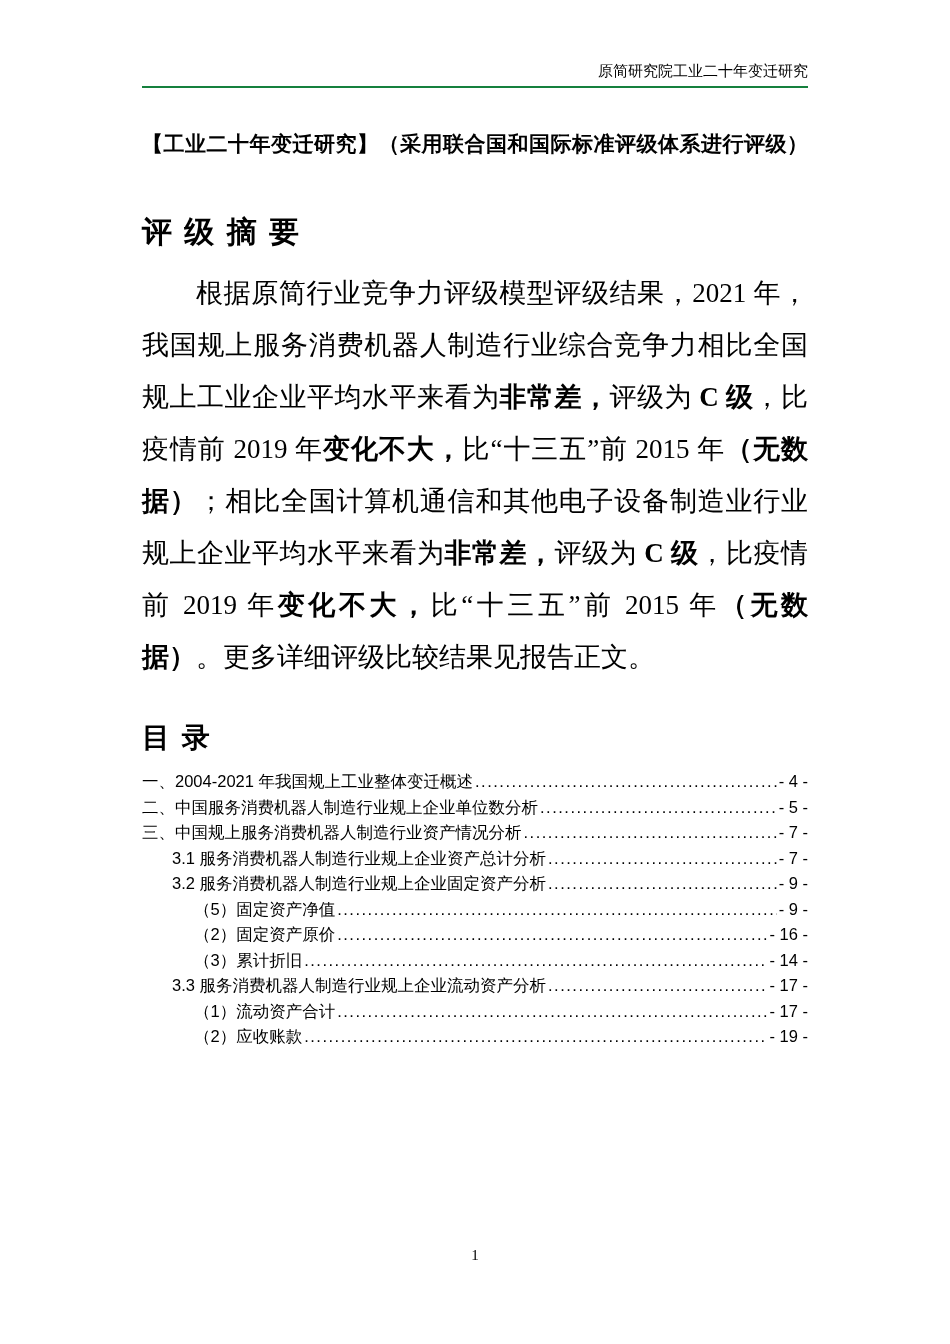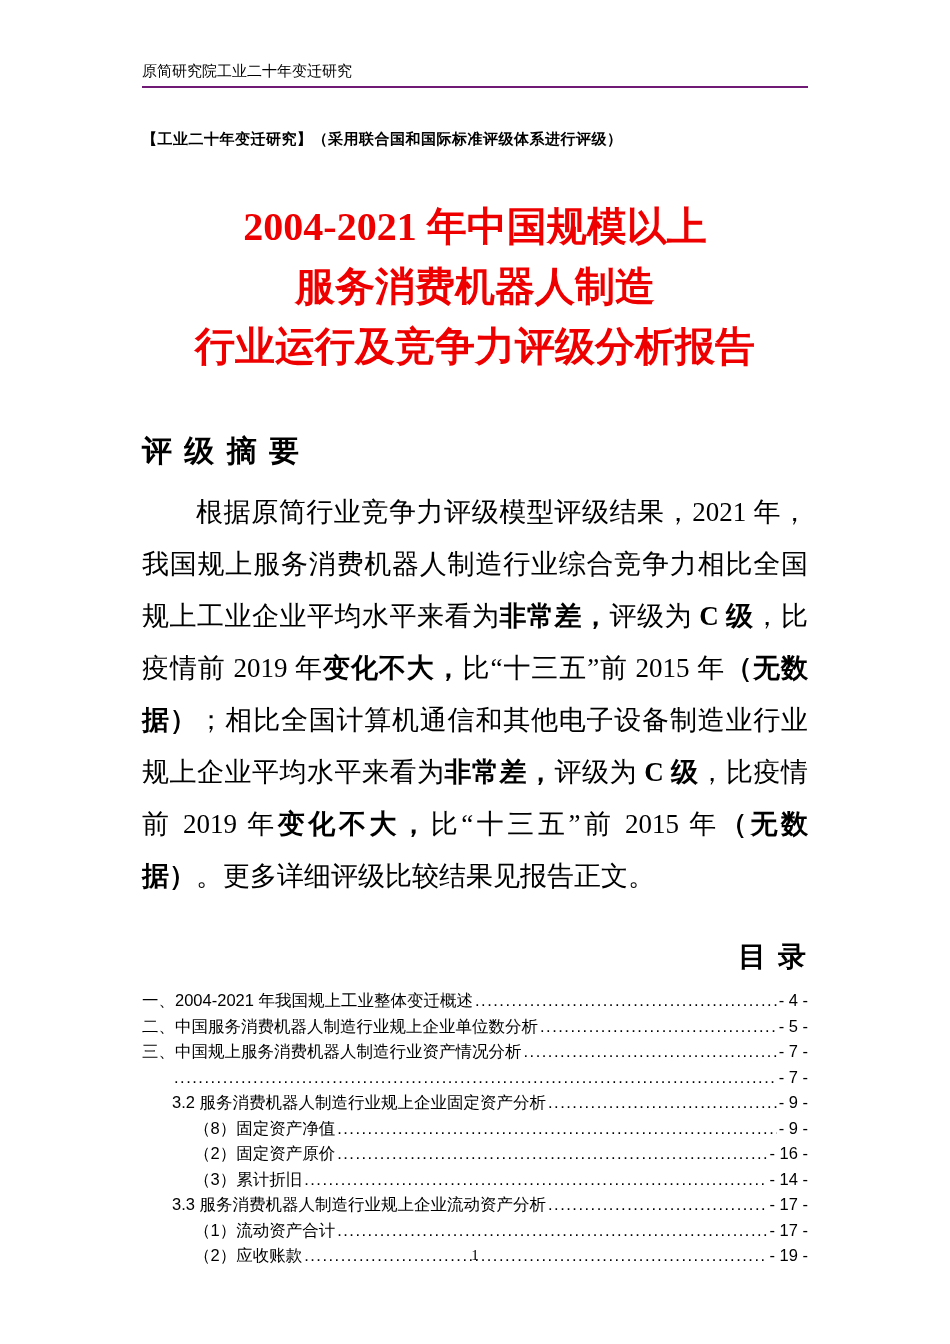--- a/index.html
+++ b/index.html
@@ -13,34 +13,34 @@
     font-family: "Liberation Serif", "DejaVu Serif", serif;
     overflow: hidden;
   }
   .content {
     width: 666px;
     margin: 0 auto;
   }
   
   .doc-header {
     display: flex;
-    justify-content: flex-start;
+    justify-content: flex-end;
     align-items: flex-end;
     padding-top: 62px;
     padding-bottom: 6px;
-    border-bottom: 2px solid #701a75;
+    border-bottom: 2px solid #15803d;
     font-family: "Liberation Sans", "DejaVu Sans", sans-serif;
     font-size: 15px;
     line-height: 18px;
   }
   
   .subtitle {
     margin-top: 42px;
     font-family: "Liberation Sans", "DejaVu Sans", sans-serif;
-    font-size: 15px;
+    font-size: 21px;
     font-weight: bold;
     letter-spacing: 0.5px;
     white-space: nowrap;
   }
   
   .main-title {
     margin-top: 48px;
     text-align: center;
     font-weight: bold;
     font-size: 40px;
@@ -59,21 +59,21 @@
     margin: 14px 0 0 0;
     font-size: 27px;
     line-height: 52px;
     text-align: justify;
     text-indent: 2em;
   }
   .summary-paragraph b { font-weight: bold; }
   
   .toc-heading {
     margin-top: 36px;
-    text-align: right;
+    text-align: left;
     font-family: "Liberation Sans", "DejaVu Sans", sans-serif;
     font-size: 28px;
     font-weight: bold;
     letter-spacing: 2px;
   }
   .toc-list {
     margin-top: 12px;
     font-family: "Liberation Sans", "DejaVu Sans", sans-serif;
     font-size: 16.5px;
   }
@@ -117,25 +117,20 @@
 
     <div class="doc-header">
       <span>原简研究院</span>
       <span>工业二十年变迁研究</span>
     </div>
 
     <div class="subtitle">
       <span>【工业二十年变迁研究】</span><span>（采用联合国和国际标准评级体系进行评级）</span>
     </div>
 
-    <div class="main-title" style="color: rgb(238, 0, 0);">
-      <div>2004-2021 年中国规模以上</div>
-      <div>服务消费机器人制造</div>
-      <div>行业运行及竞争力评级分析报告</div>
-    </div>
 
     <div class="summary-heading">评 级 摘 要</div>
 
     <p class="summary-paragraph"><span>根据原简行业竞争力评级模型评级结果，2021 年，我国规上服务消费机器人制造行业综合竞争力相比全国规上工业企业平均水平来看为</span><b>非常差，</b><span>评级为 </span><b>C 级</b><span>，比疫情前 2019 年</span><b>变化不大，</b><span>比“十三五”前 2015 年</span><b>（无数据）</b><span>；相比全国计算机通信和其他电子设备制造业行业规上企业平均水平来看为</span><b>非常差，</b><span>评级为 </span><b>C 级</b><span>，比疫情前 2019 年</span><b>变化不大，</b><span>比“十三五”前 2015 年</span><b>（无数据）</b><span>。更多详细评级比较结果见报告正文。</span></p>
 
     <div class="toc-heading">目 录</div>
 
     <div class="toc-list">
         <div class="toc-row level-1">
     <span class="toc-label">一、2004-2021 年我国规上工业整体变迁概述</span>
@@ -146,30 +141,31 @@
     <span class="toc-label">二、中国服务消费机器人制造行业规上企业单位数分析</span>
     <span class="toc-dots"></span>
     <span class="toc-page">- 5 -</span>
   </div>
         <div class="toc-row level-1">
     <span class="toc-label">三、中国规上服务消费机器人制造行业资产情况分析</span>
     <span class="toc-dots"></span>
     <span class="toc-page">- 7 -</span>
   </div>
         <div class="toc-row level-2">
+    <span class="toc-label">3.1 服务消费机器人制造行业规上企业资产总计分析</span>
     <span class="toc-dots"></span>
     <span class="toc-page">- 7 -</span>
   </div>
         <div class="toc-row level-2">
     <span class="toc-label">3.2 服务消费机器人制造行业规上企业固定资产分析</span>
     <span class="toc-dots"></span>
     <span class="toc-page">- 9 -</span>
   </div>
         <div class="toc-row level-3">
-    <span class="toc-label">（8）固定资产净值</span>
+    <span class="toc-label">（5）固定资产净值</span>
     <span class="toc-dots"></span>
     <span class="toc-page">- 9 -</span>
   </div>
         <div class="toc-row level-3">
     <span class="toc-label">（2）固定资产原价</span>
     <span class="toc-dots"></span>
     <span class="toc-page">- 16 -</span>
   </div>
         <div class="toc-row level-3">
     <span class="toc-label">（3）累计折旧</span>

